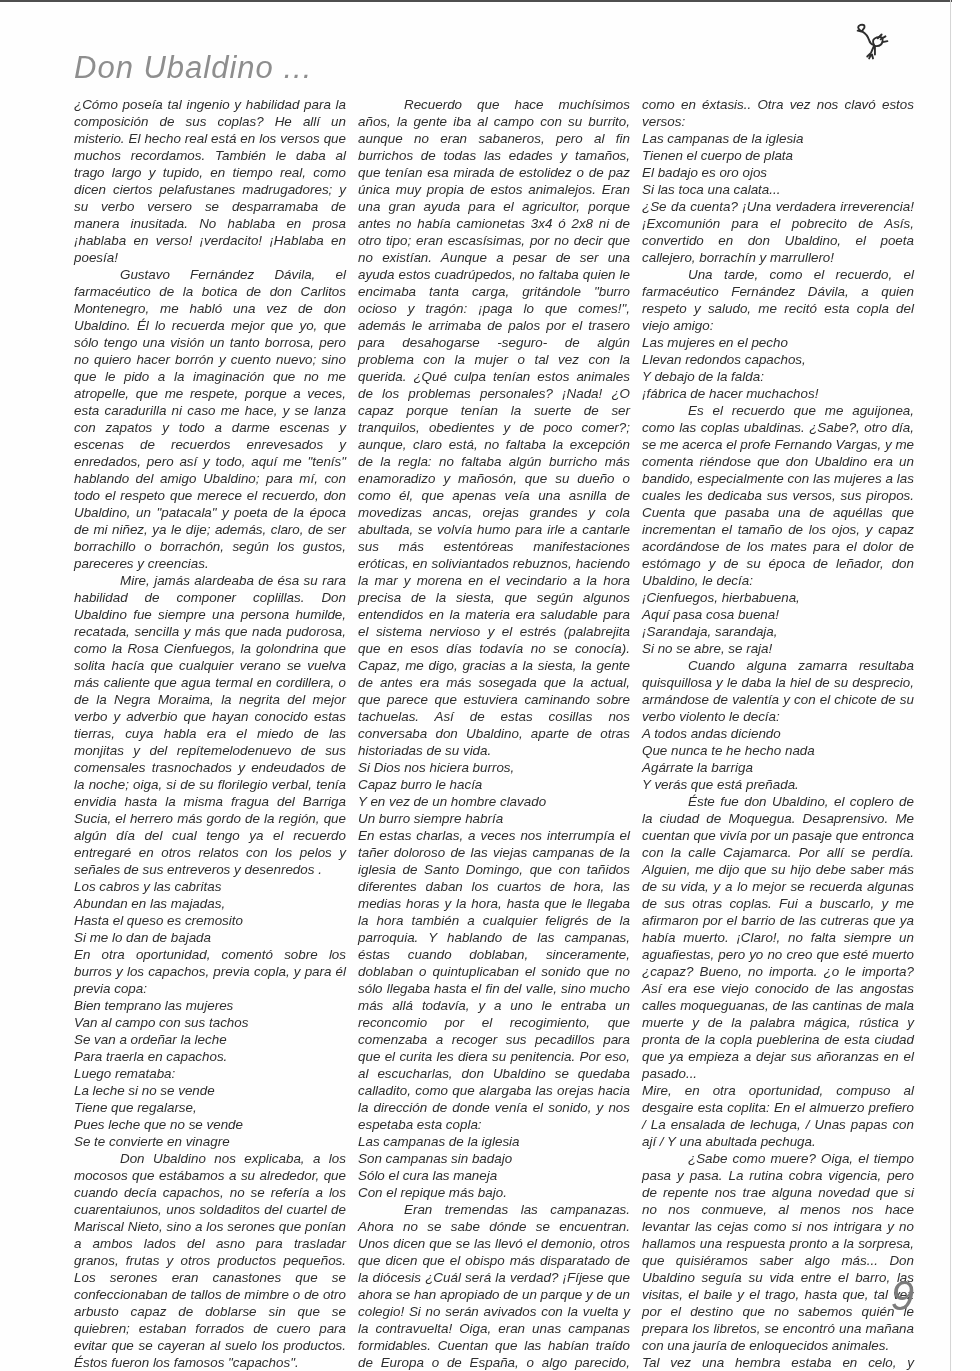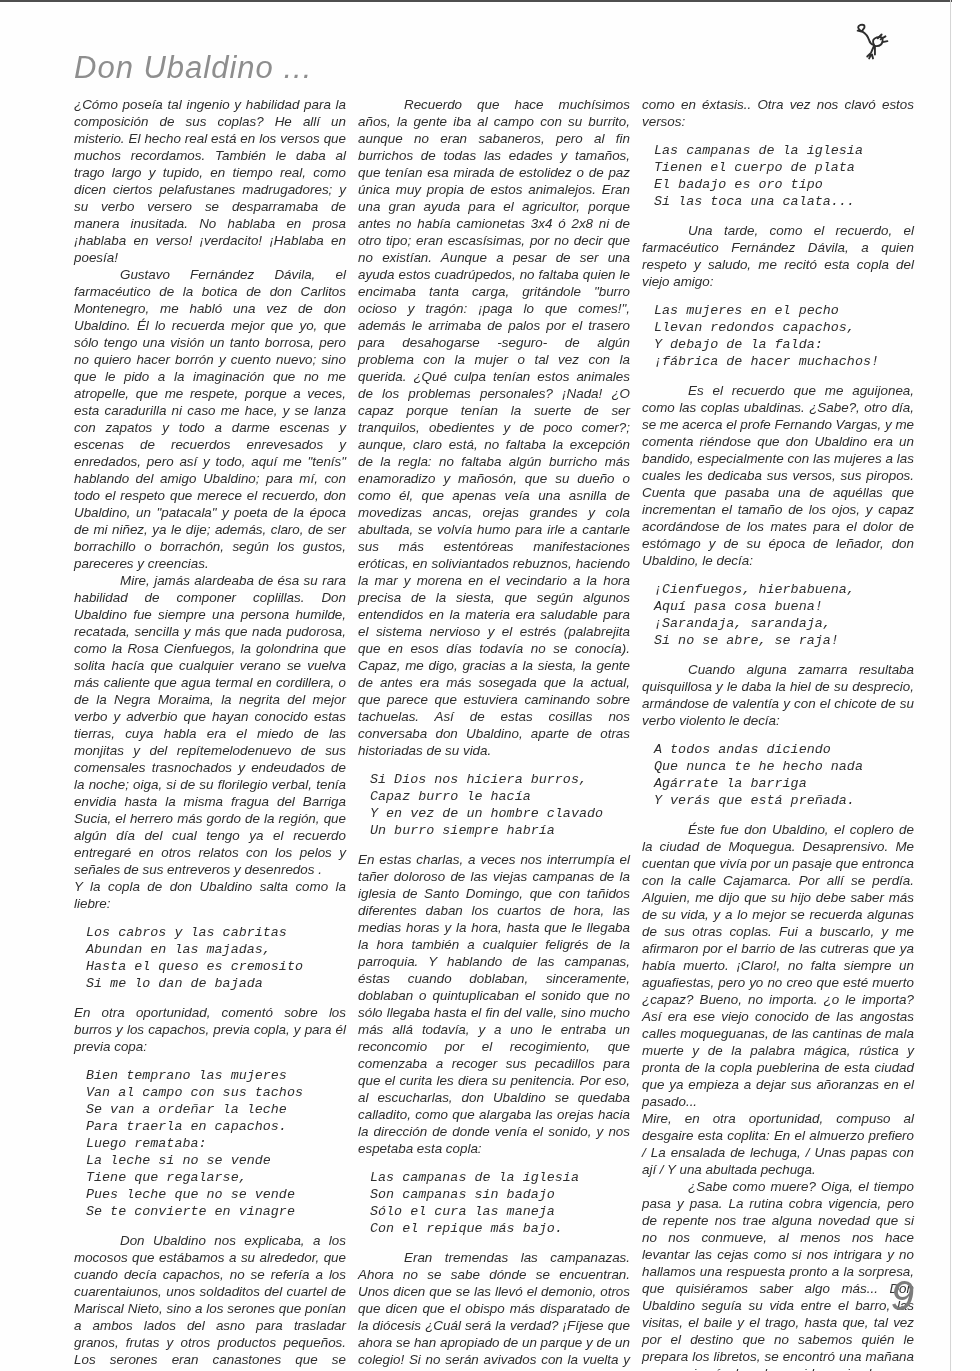--- a/index.html
+++ b/index.html
@@ -33,21 +33,21 @@
   .col{
     width:272px;
     font-size:13.4px;line-height:17px;
     font-style:italic;color:#2e2e2e;
   }
   .para{
     margin:0;text-align:justify;
     hyphens:auto;-webkit-hyphens:auto;
   }
   .para.indent{text-indent:46px;}
-  .verse{margin:12px;font-family:Liberation Mono, monospace;}
+  .verse{margin:0;}
   .verse-line{text-align:left;}
   .page-number{
     position:absolute;right:38px;top:1272px;
     font-size:42px;font-style:italic;color:#7c7c7c;
   }
 </style>
 </head>
 <body>
 
 <div class="page">
@@ -65,21 +65,20 @@
     </g>
   </svg>
 
   <h1 class="title">Don Ubaldino ...</h1>
 
   <div class="columns" id="columns">
       <div class="col">
         <p class="para">¿Cómo poseía tal ingenio y habilidad para la composición de sus coplas? He allí un misterio. El hecho real está en los versos que muchos recordamos. También le daba al trago largo y tupido, en tiempo real, como dicen ciertos pelafustanes madrugadores; y su verbo versero se desparramaba de manera inusitada. No hablaba en prosa ¡hablaba en verso! ¡verdacito! ¡Hablaba en poesía!</p>
         <p class="para indent">Gustavo Fernández Dávila, el farmacéutico de la botica de don Carlitos Montenegro, me habló una vez de don Ubaldino. Él lo recuerda mejor que yo, que sólo tengo una visión un tanto borrosa, pero no quiero hacer borrón y cuento nuevo; sino que le pido a la imaginación que no me atropelle, que me respete, porque a veces, esta caradurilla ni caso me hace, y se lanza con zapatos y todo a darme escenas y escenas de recuerdos enrevesados y enredados, pero así y todo, aquí me "tenís" hablando del amigo Ubaldino; para mí, con todo el respeto que merece el recuerdo, don Ubaldino, un "patacala" y poeta de la época de mi niñez, ya le dije; además, claro, de ser borrachillo o borrachón, según los gustos, pareceres y creencias.</p>
         <p class="para indent">Mire, jamás alardeaba de ésa su rara habilidad de componer coplillas. Don Ubaldino fue siempre una persona humilde, recatada, sencilla y más que nada pudorosa, como la Rosa Cienfuegos, la golondrina que solita hacía que cualquier verano se vuelva más caliente que agua termal en cordillera, o de la Negra Moraima, la negrita del mejor verbo y adverbio que hayan conocido estas tierras, cuya habla era el miedo de las monjitas y del repítemelodenuevo de sus comensales trasnochados y endeudados de la noche; oiga, si de su florilegio verbal, tenía envidia hasta la misma fragua del Barriga Sucia, el herrero más gordo de la región, que algún día del cual tengo ya el recuerdo entregaré en otros relatos con los pelos y señales de sus entreveros y desenredos .</p>
-        <p class="para">Y la copla de don Ubaldino salta como la liebre:</p>
         <div class="verse">
           <div class="verse-line">Los cabros y las cabritas</div>
           <div class="verse-line">Abundan en las majadas,</div>
           <div class="verse-line">Hasta el queso es cremosito</div>
           <div class="verse-line">Si me lo dan de bajada</div>
         </div>
         <p class="para">En otra oportunidad, comentó sobre los burros y los capachos, previa copla, y para él previa copa:</p>
         <div class="verse">
           <div class="verse-line">Bien temprano las mujeres</div>
           <div class="verse-line">Van al campo con sus tachos</div>
@@ -108,23 +107,24 @@
           <div class="verse-line">Sólo el cura las maneja</div>
           <div class="verse-line">Con el repique más bajo.</div>
         </div>
         <p class="para indent">Eran tremendas las campanazas. Ahora no se sabe dónde se encuentran. Unos dicen que se las llevó el demonio, otros que dicen que el obispo más disparatado de la diócesis ¿Cuál será la verdad? ¡Fíjese que ahora se han apropiado de un parque y de un colegio! Si no serán avivados con la vuelta y la contravuelta! Oiga, eran unas campanas formidables. Cuentan que las habían traído de Europa o de España, o algo parecido, pero eran de tierras extrañas; y cuando las tocaban, salía música de sus metales. Capaz es una exageración,  pero don Ubaldino se quedaba</p>
       </div>
       <div class="col">
         <p class="para">como en éxtasis.. Otra vez nos clavó estos versos:</p>
         <div class="verse">
           <div class="verse-line">Las campanas de la iglesia</div>
           <div class="verse-line">Tienen el cuerpo de plata</div>
-          <div class="verse-line">El badajo es oro tipo</div>
+          <div class="verse-line">El badajo es oro ojos</div>
           <div class="verse-line">Si las toca una calata...</div>
         </div>
+        <p class="para">¿Se da cuenta? ¡Una verdadera irreverencia! ¡Excomunión para el pobrecito de Asís, convertido en don Ubaldino, el poeta callejero, borrachín y marrullero!</p>
         <p class="para indent">Una tarde, como el recuerdo, el farmacéutico Fernández Dávila, a quien respeto y saludo, me recitó esta copla del viejo amigo:</p>
         <div class="verse">
           <div class="verse-line">Las mujeres en el pecho</div>
           <div class="verse-line">Llevan redondos capachos,</div>
           <div class="verse-line">Y debajo de la falda:</div>
           <div class="verse-line">¡fábrica de hacer muchachos!</div>
         </div>
         <p class="para indent">Es el recuerdo que me aguijonea, como las coplas ubaldinas. ¿Sabe?, otro día, se me acerca el profe Fernando Vargas, y me comenta riéndose que don Ubaldino era un bandido, especialmente con las mujeres a las cuales les dedicaba sus versos, sus piropos. Cuenta que pasaba una de aquéllas que incrementan el tamaño de los ojos, y capaz acordándose de los mates para el dolor de estómago y de su época de leñador, don Ubaldino, le decía:</p>
         <div class="verse">
           <div class="verse-line">¡Cienfuegos, hierbabuena,</div>

